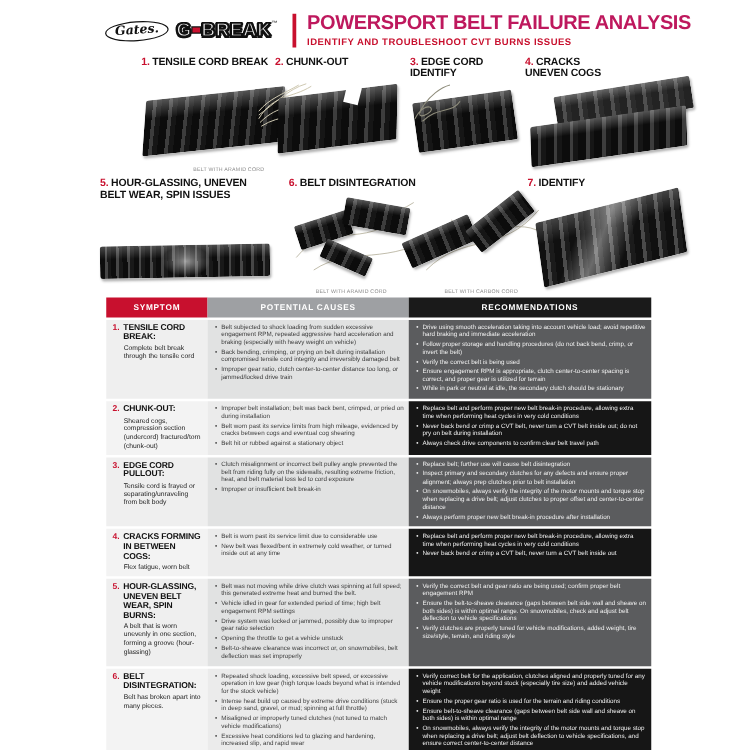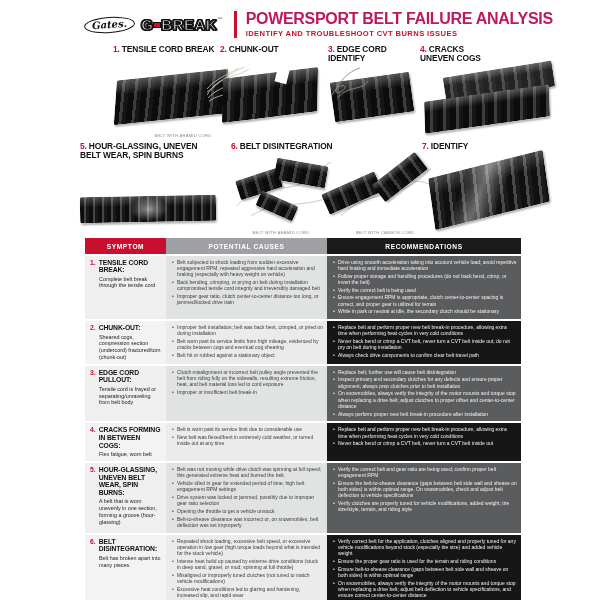--- a/index.html
+++ b/index.html
@@ -127,21 +127,21 @@
 
 <figure class="gitem" style="left:420px;top:45px;width:145px;height:95px;">
   <figcaption class="glabel" style="width:70px;"><span class="gnum">4.</span><span>CRACKS UNEVEN COGS</span></figcaption>
   <div class="gart" style="top:22px;height:64px;">
     <div class="b" style="left:24px;top:2px;width:110px;height:26px;transform:rotate(-9deg);opacity:.9;"></div>
     <div class="b" style="left:4px;top:26px;width:126px;height:32px;transform:rotate(-8deg) skewX(-6deg);"></div>
   </div>
 </figure>
 
 <figure class="gitem" style="left:80px;top:142px;width:138px;height:92px;">
-  <figcaption class="glabel" style="width:118px;"><span class="gnum">5.</span><span>HOUR-GLASSING, UNEVEN BELT WEAR, SPIN BURNS</span></figcaption>
+  <figcaption class="glabel" style="width:118px;"><span class="gnum">5.</span><span>HOUR-GLASSING, UNEVEN BELT WEAR, SPIN ISSUES</span></figcaption>
   <div class="gart" style="top:48px;height:40px;">
     <div class="b fine" style="left:0px;top:6px;width:136px;height:26px;transform:rotate(-1deg);"></div>
     <div class="pinch" style="left:48px;top:6px;width:42px;height:26px;"></div>
   </div>
 </figure>
 
 <figure class="gitem" style="left:216px;top:142px;width:204px;height:96px;margin-left:15px;">
   <figcaption class="glabel"><span class="gnum">6.</span><span>BELT DISINTEGRATION</span></figcaption>
   <div class="gart" style="top:14px;height:70px;">
     <svg class="fibers" style="left:0;top:0;" width="204" height="70" viewBox="0 0 204 70">

